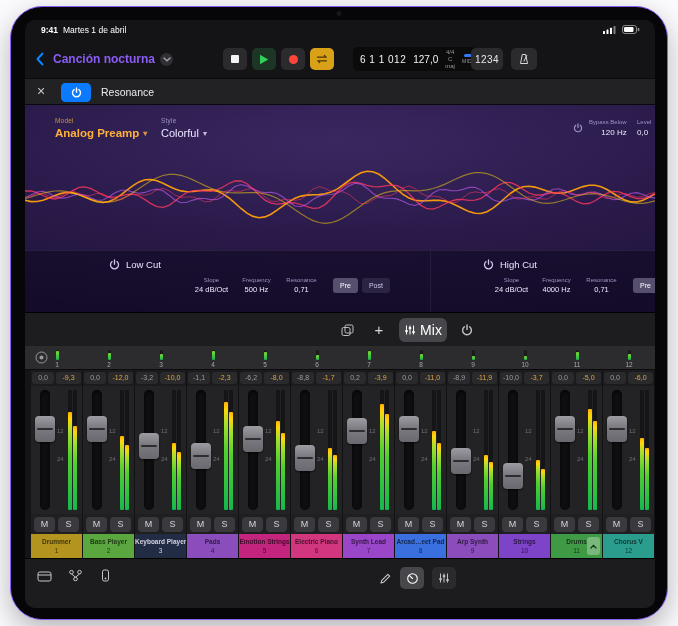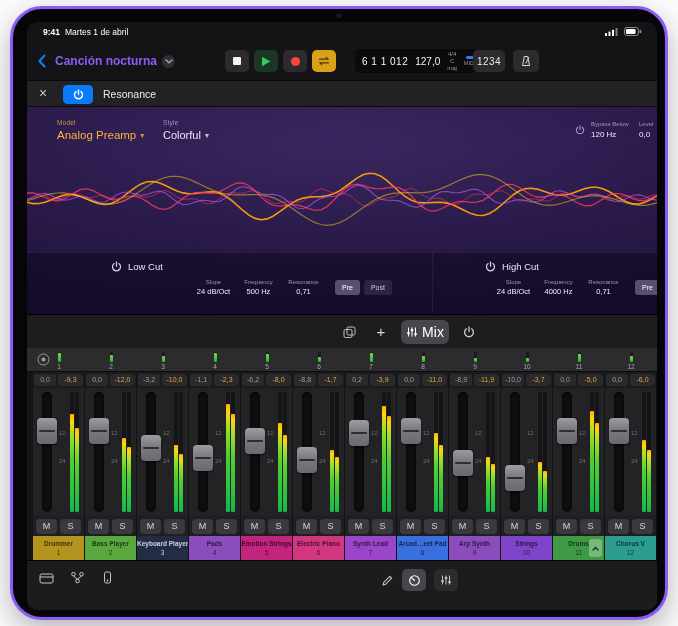--- a/index.html
+++ b/index.html
@@ -1,21 +1,21 @@
 <!DOCTYPE html>
 <html><head>
 <meta charset="utf-8">
 <style>
 *{box-sizing:border-box;margin:0;padding:0}
 body{width:678px;height:626px;background:#fbfbfd;position:relative;overflow:hidden;
      font-family:"Liberation Sans",sans-serif;}
 svg{display:block}
 
 .device{position:absolute;left:10px;top:6px;width:658px;height:614px;background:#060608;
-        border-radius:32px;border:3px solid #8b5cf6;box-shadow:0 10px 28px rgba(0,0,0,.28)}
+        border-radius:32px;border:1px solid #8b5cf6;box-shadow:0 10px 28px rgba(0,0,0,.28)}
 .camera{position:absolute;top:4px;left:50%;transform:translateX(-50%);width:5px;height:5px;
         border-radius:50%;background:#17171c}
 .screen{position:absolute;left:14px;top:13px;width:630px;height:588px;border-radius:10px;
         background:#141416;overflow:hidden;color:#fff}
 
 .status{position:absolute;left:0;top:0;width:100%;height:20px}
 .status .left{position:absolute;left:16px;top:5px;font-size:8.5px;color:#fff}
 .status .left b{font-weight:bold;margin-right:5px}
 .status .right{position:absolute;right:14px;top:5px;display:flex;gap:5px;align-items:center}
 
@@ -49,26 +49,26 @@
          display:flex;align-items:center;justify-content:center}
 .plugname{position:absolute;left:76px;top:7px;font-size:10.5px;color:#ececf0}
 
 .plugbody{position:absolute;left:0;top:85px;width:630px;height:207px;overflow:hidden;
   background:radial-gradient(120% 95% at 50% 18%, #3a2760 0%, #2a1a4a 48%, #1c1036 100%)}
 .field{position:absolute;top:12px}
 .f-model{left:30px}.f-style{left:136px}
 .fieldlabel{font-size:6.5px;letter-spacing:.2px}
 .f-model .fieldlabel{color:#c9953f}
 .f-style .fieldlabel{color:#9d93c4}
-.fieldval{margin-top:3px;font-size:11.5px;font-weight:normal;display:flex;align-items:center;gap:4px}
+.fieldval{margin-top:3px;font-size:11.5px;font-weight:bold;display:flex;align-items:center;gap:4px}
 .f-model .fieldval{color:#ffb03a}
 .f-style .fieldval{color:#e9e3ff;font-weight:normal;font-size:11px}
 .chev{font-size:8px;opacity:.8}
 .bypassgrp{position:absolute;left:548px;top:14px;display:flex;gap:6px}
-.bypass,.levelblk{text-align:left}
+.bypass,.levelblk{text-align:right}
 .bp-label{font-size:6px;color:#9d93c4}
 .bp-val{font-size:8px;color:#efeaff;margin-top:3px}
 .levelblk{position:absolute;left:612px;top:14px;width:40px;text-align:left;white-space:nowrap}
 .wavebox{position:absolute;left:0;top:40px;width:630px;height:100px}
 .drivewrap{position:absolute;left:336px;top:55px;width:90px;text-align:center;z-index:2}
 .drivelabel{font-size:7.5px;color:#cfc8e8}
 .driveval{font-size:9px;color:#fff;margin-top:2px}
 .knob{margin:2px auto 0}
 .cutstrip{position:absolute;left:0;top:145px;width:630px;height:62px;background:rgba(8,4,22,.45);
           border-top:1px solid rgba(255,255,255,.07)}

